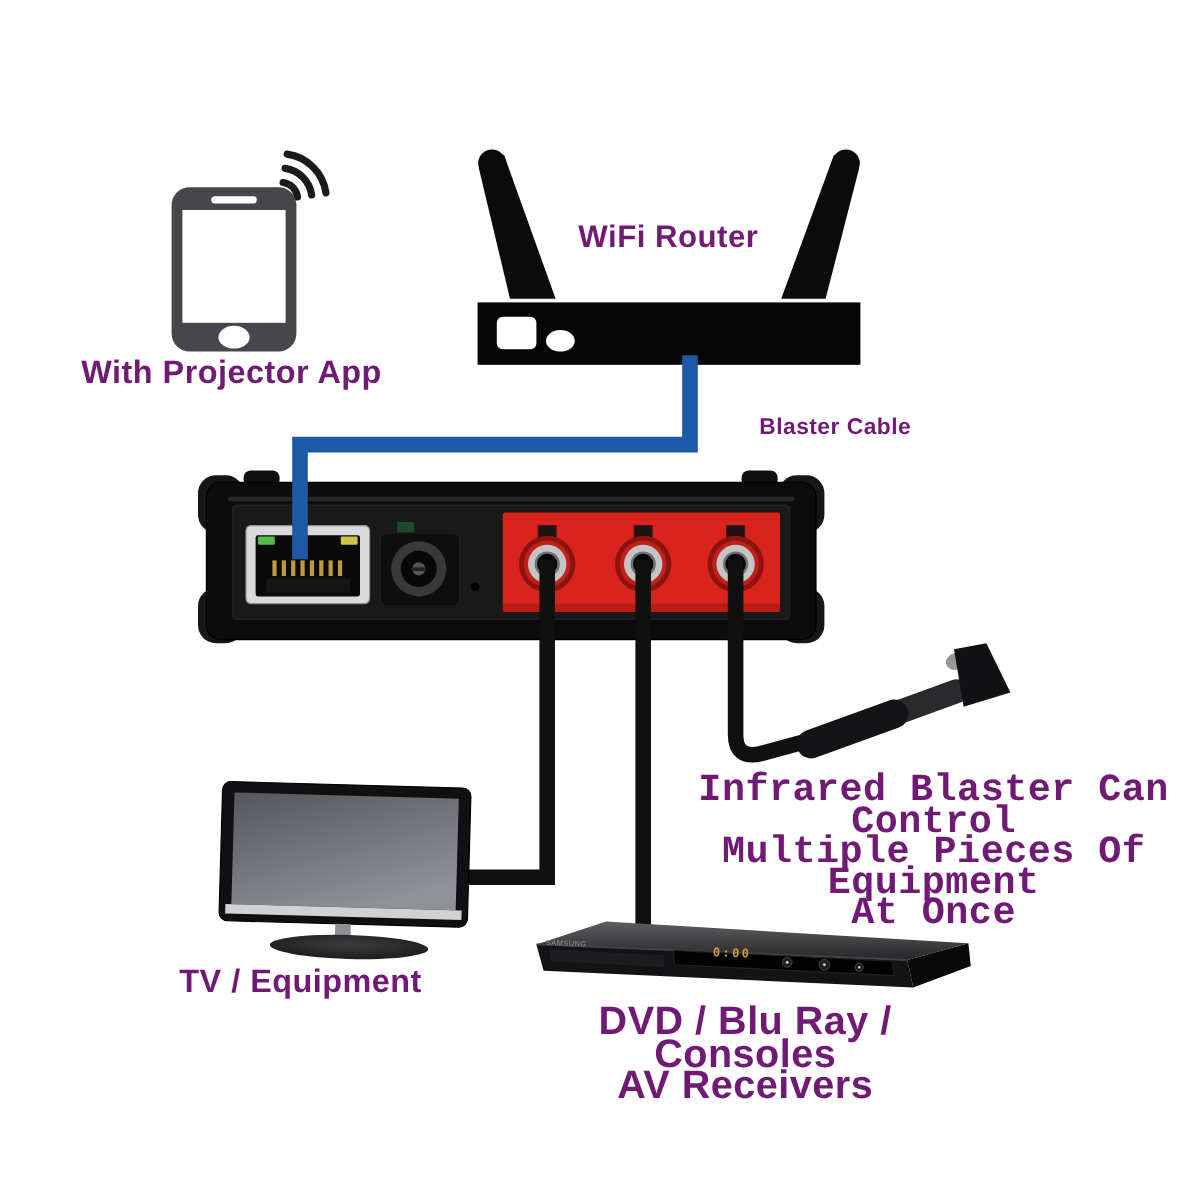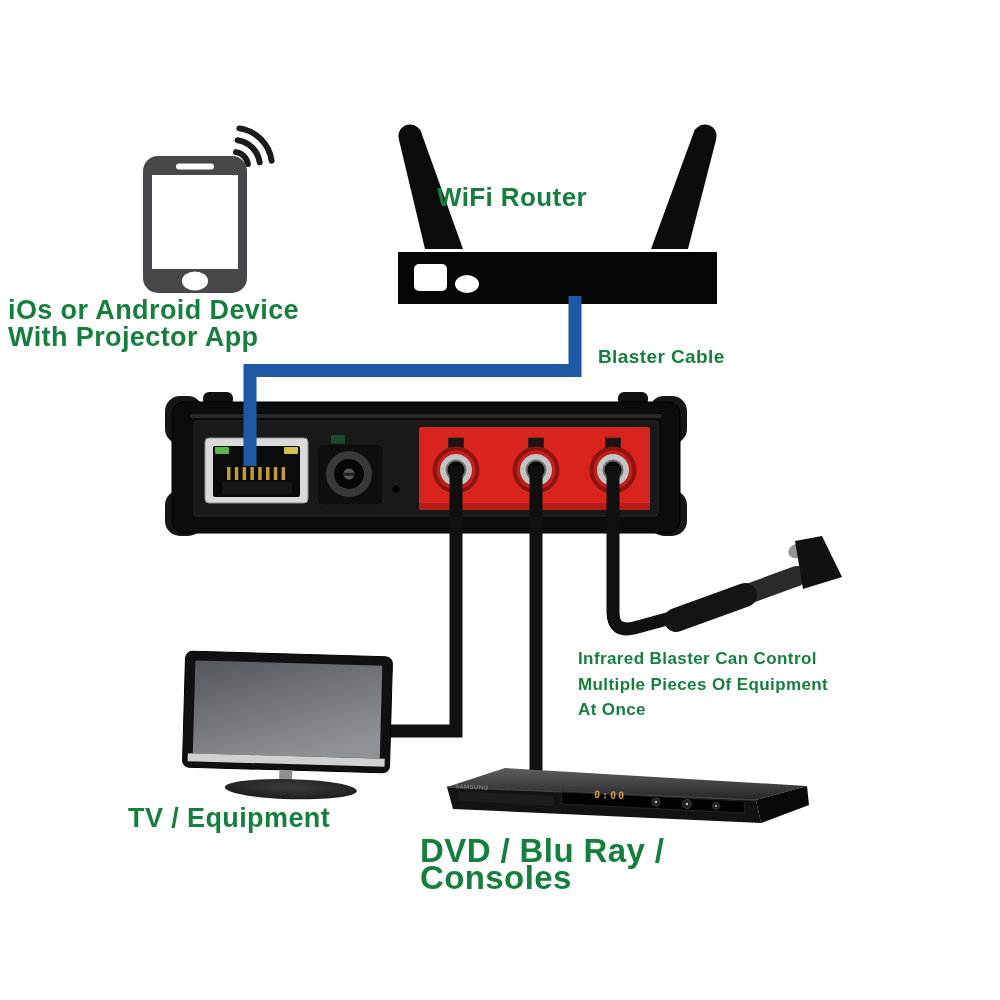--- a/index.html
+++ b/index.html
@@ -2,27 +2,27 @@
 <html><head>
 <meta charset="utf-8">
 <style>
   html,body{margin:0;padding:0;background:#ffffff;}
   .canvas{
     position:relative;width:1000px;height:1000px;background:#ffffff;overflow:hidden;
     font-family:"Liberation Sans",sans-serif;
   }
   .gfx{position:absolute;left:0;top:0;z-index:1;}
   .lbl{
-    position:absolute;z-index:3;font-weight:bold;color:#15803d;text-align:left;
+    position:absolute;z-index:3;font-weight:bold;color:#701a75;text-align:center;
     font-family:"Liberation Sans",sans-serif;letter-spacing:.4px;
   }
   .lbl-device{left:8px;top:297px;width:370px;font-size:27px;line-height:27px;}
   .lbl-router{left:437px;top:182px;width:240px;font-size:26px;}
   .lbl-netcable{left:598px;top:346px;width:196px;font-size:19px;}
-  .lbl-ir{left:578px;top:646px;width:400px;font-size:17px;line-height:25.5px;}
+  .lbl-ir{left:578px;top:646px;width:400px;font-size:32px;line-height:25.5px;font-family:Liberation Mono, monospace;}
   .lbl-tv{left:128px;top:803px;width:245px;font-size:27px;}
   .lbl-dvd{left:420px;top:838px;width:402px;font-size:33px;line-height:26.5px;}
   .dvd-display-text{
     position:absolute;z-index:2;left:594px;top:790px;width:60px;font-size:10px;
     color:#cf9b3c;font-family:"DejaVu Sans Mono",monospace;letter-spacing:2px;
     transform:rotate(2.2deg);font-weight:bold;
   }
   .dvd-brand-text{
     position:absolute;z-index:2;left:455px;top:784px;font-size:6px;color:#949aa0;
     letter-spacing:.5px;transform:rotate(2.2deg);
@@ -177,36 +177,36 @@
         <circle cx="656" cy="802" r="1.2" fill="#cfcfcf"></circle>
         <circle cx="687" cy="804" r="4.5" fill="#202022" stroke="#454547" stroke-width="0.8"></circle>
         <circle cx="687" cy="804" r="1.2" fill="#cfcfcf"></circle>
         <circle cx="716" cy="806" r="3.5" fill="#202022" stroke="#454547" stroke-width="0.8"></circle>
         <circle cx="716" cy="806" r="1" fill="#cfcfcf"></circle>
       </g>
     </g>
   </svg>
 
   <div class="lbl lbl-device">
-    <div>iOs or Android Device</div>
     <div>With Projector App</div>
   </div>
 
   <div class="lbl lbl-router">WiFi Router</div>
 
   <div class="lbl lbl-netcable">Blaster Cable</div>
 
   <div class="lbl lbl-ir">
     <div>Infrared Blaster Can Control</div>
     <div>Multiple Pieces Of Equipment</div>
     <div>At Once</div>
   </div>
 
   <div class="lbl lbl-tv">TV / Equipment</div>
 
   <div class="lbl lbl-dvd">
     <div>DVD / Blu Ray / Consoles</div>
+    <div>AV Receivers</div>
   </div>
 
   <div class="dvd-display-text">0:00</div>
   <div class="dvd-brand-text">SAMSUNG</div>
 
 </div>
 
 </body></html>

